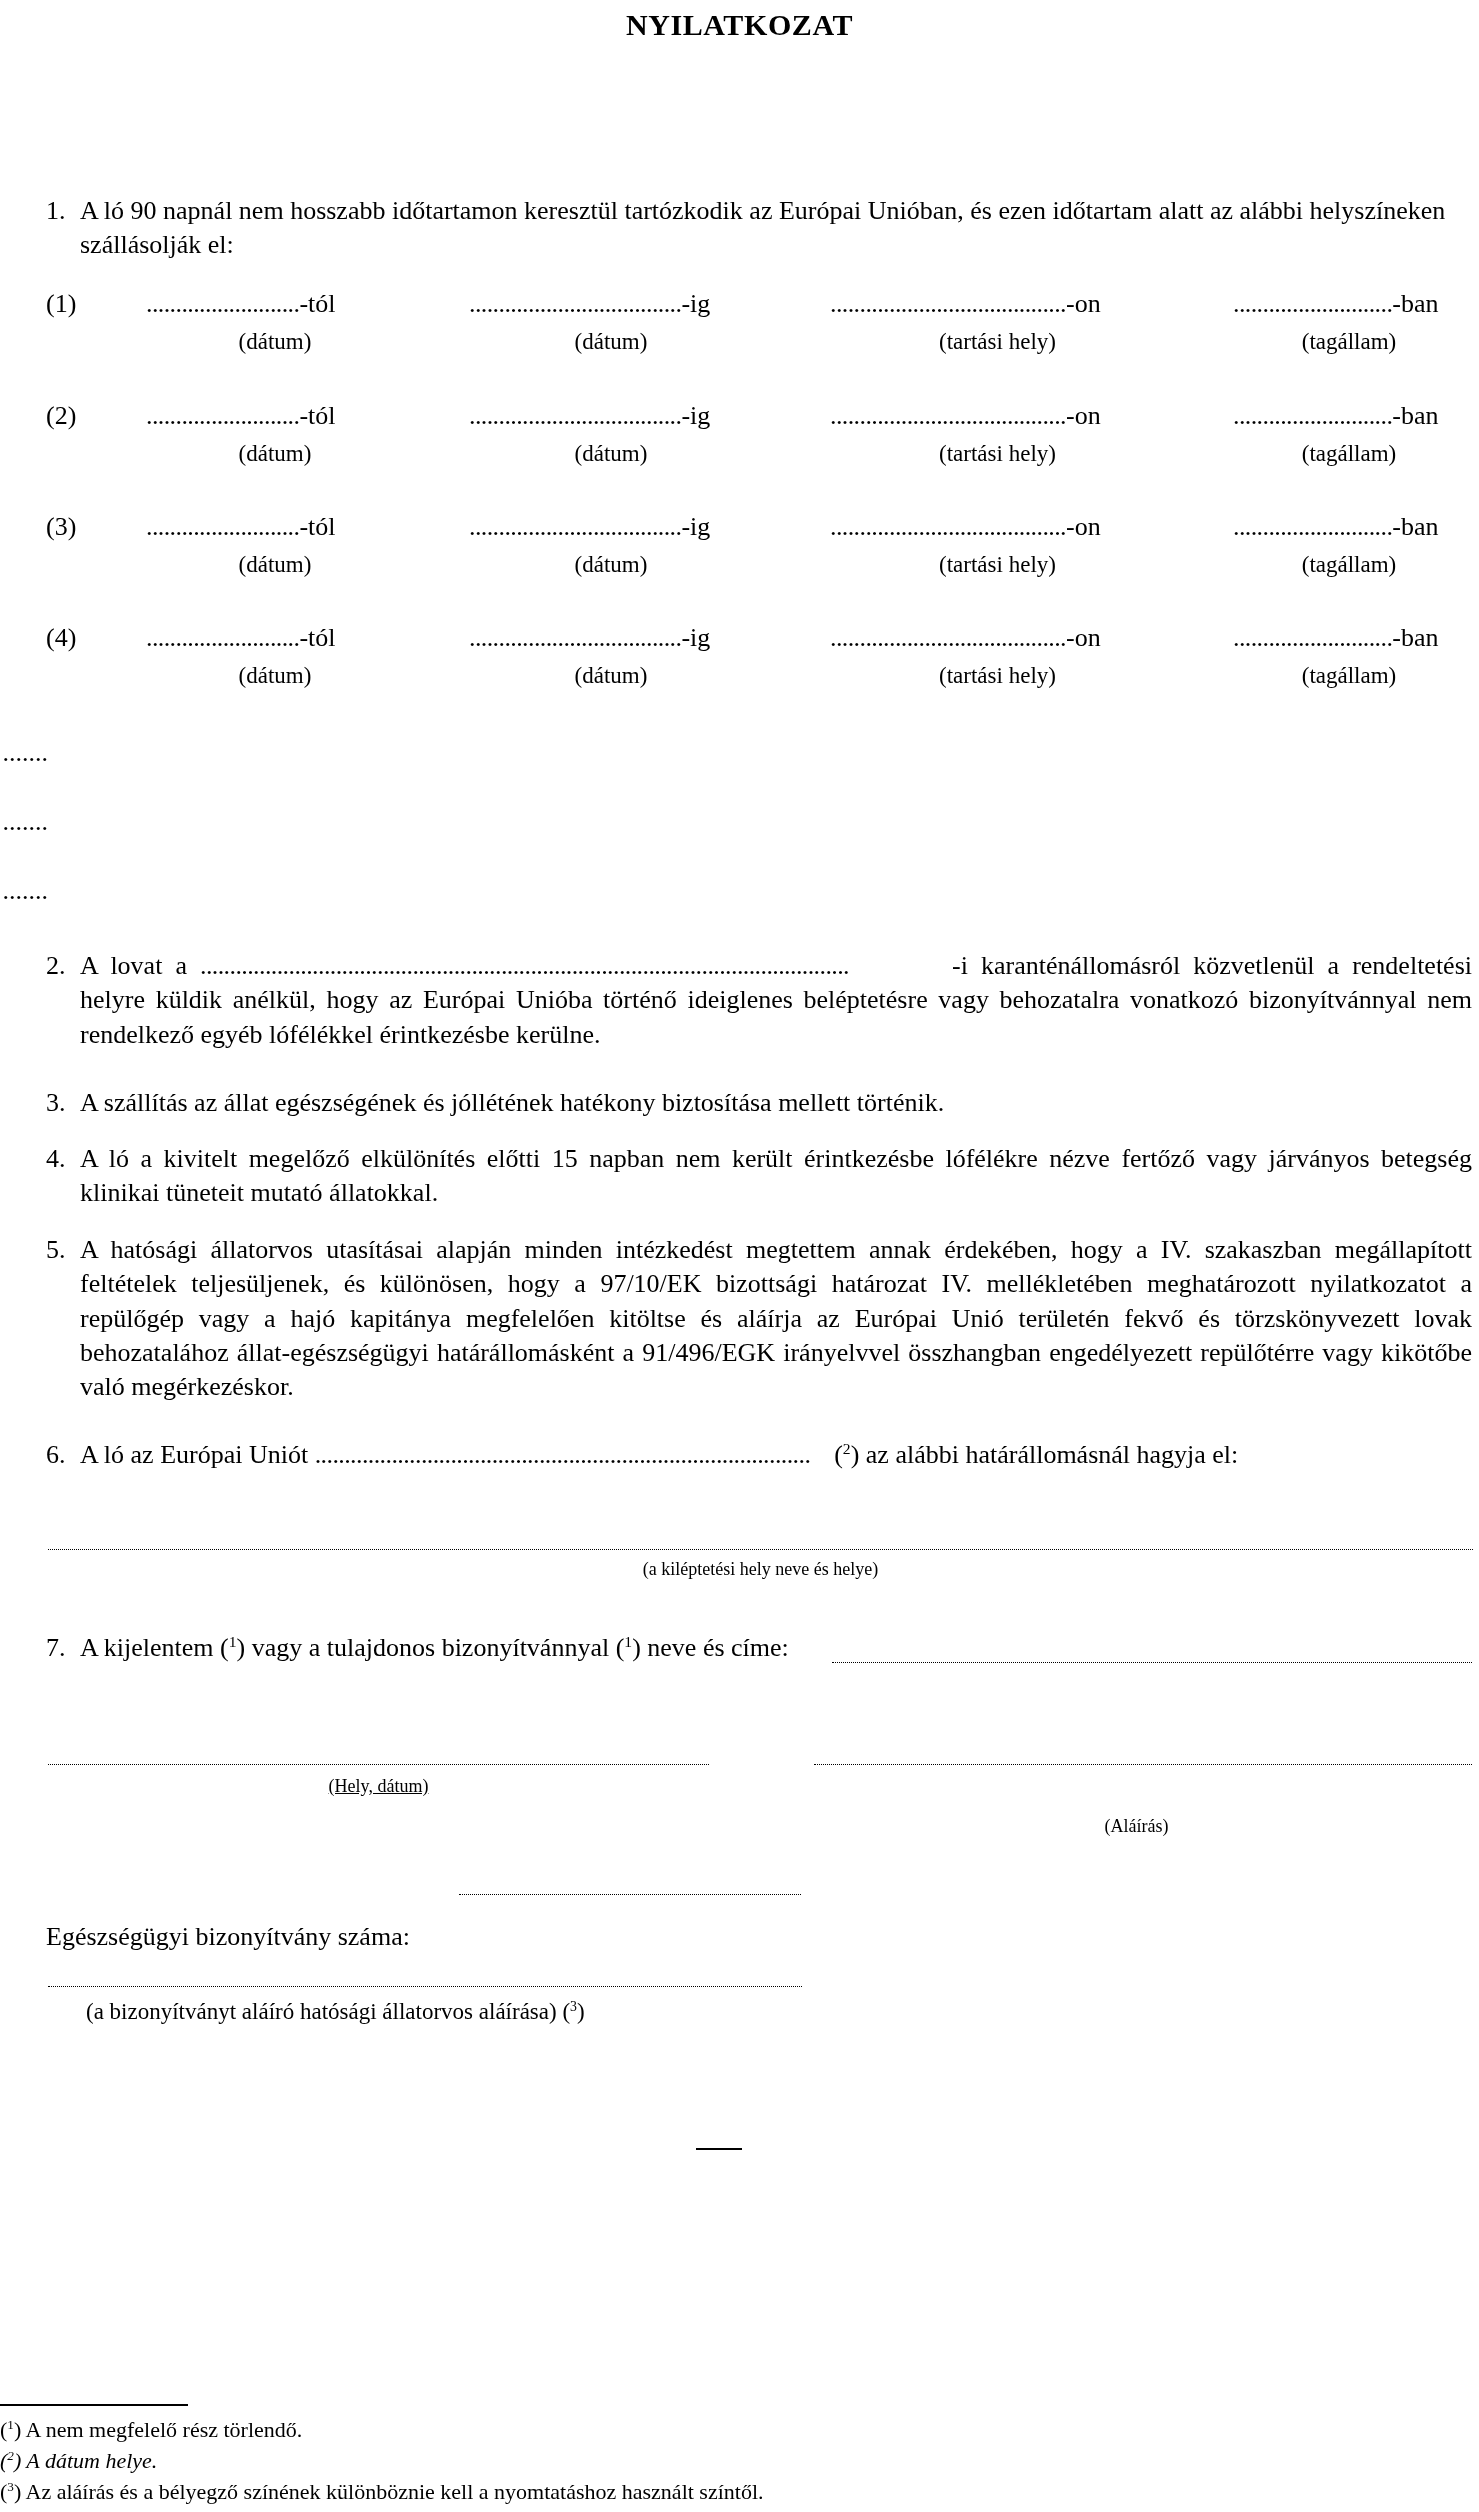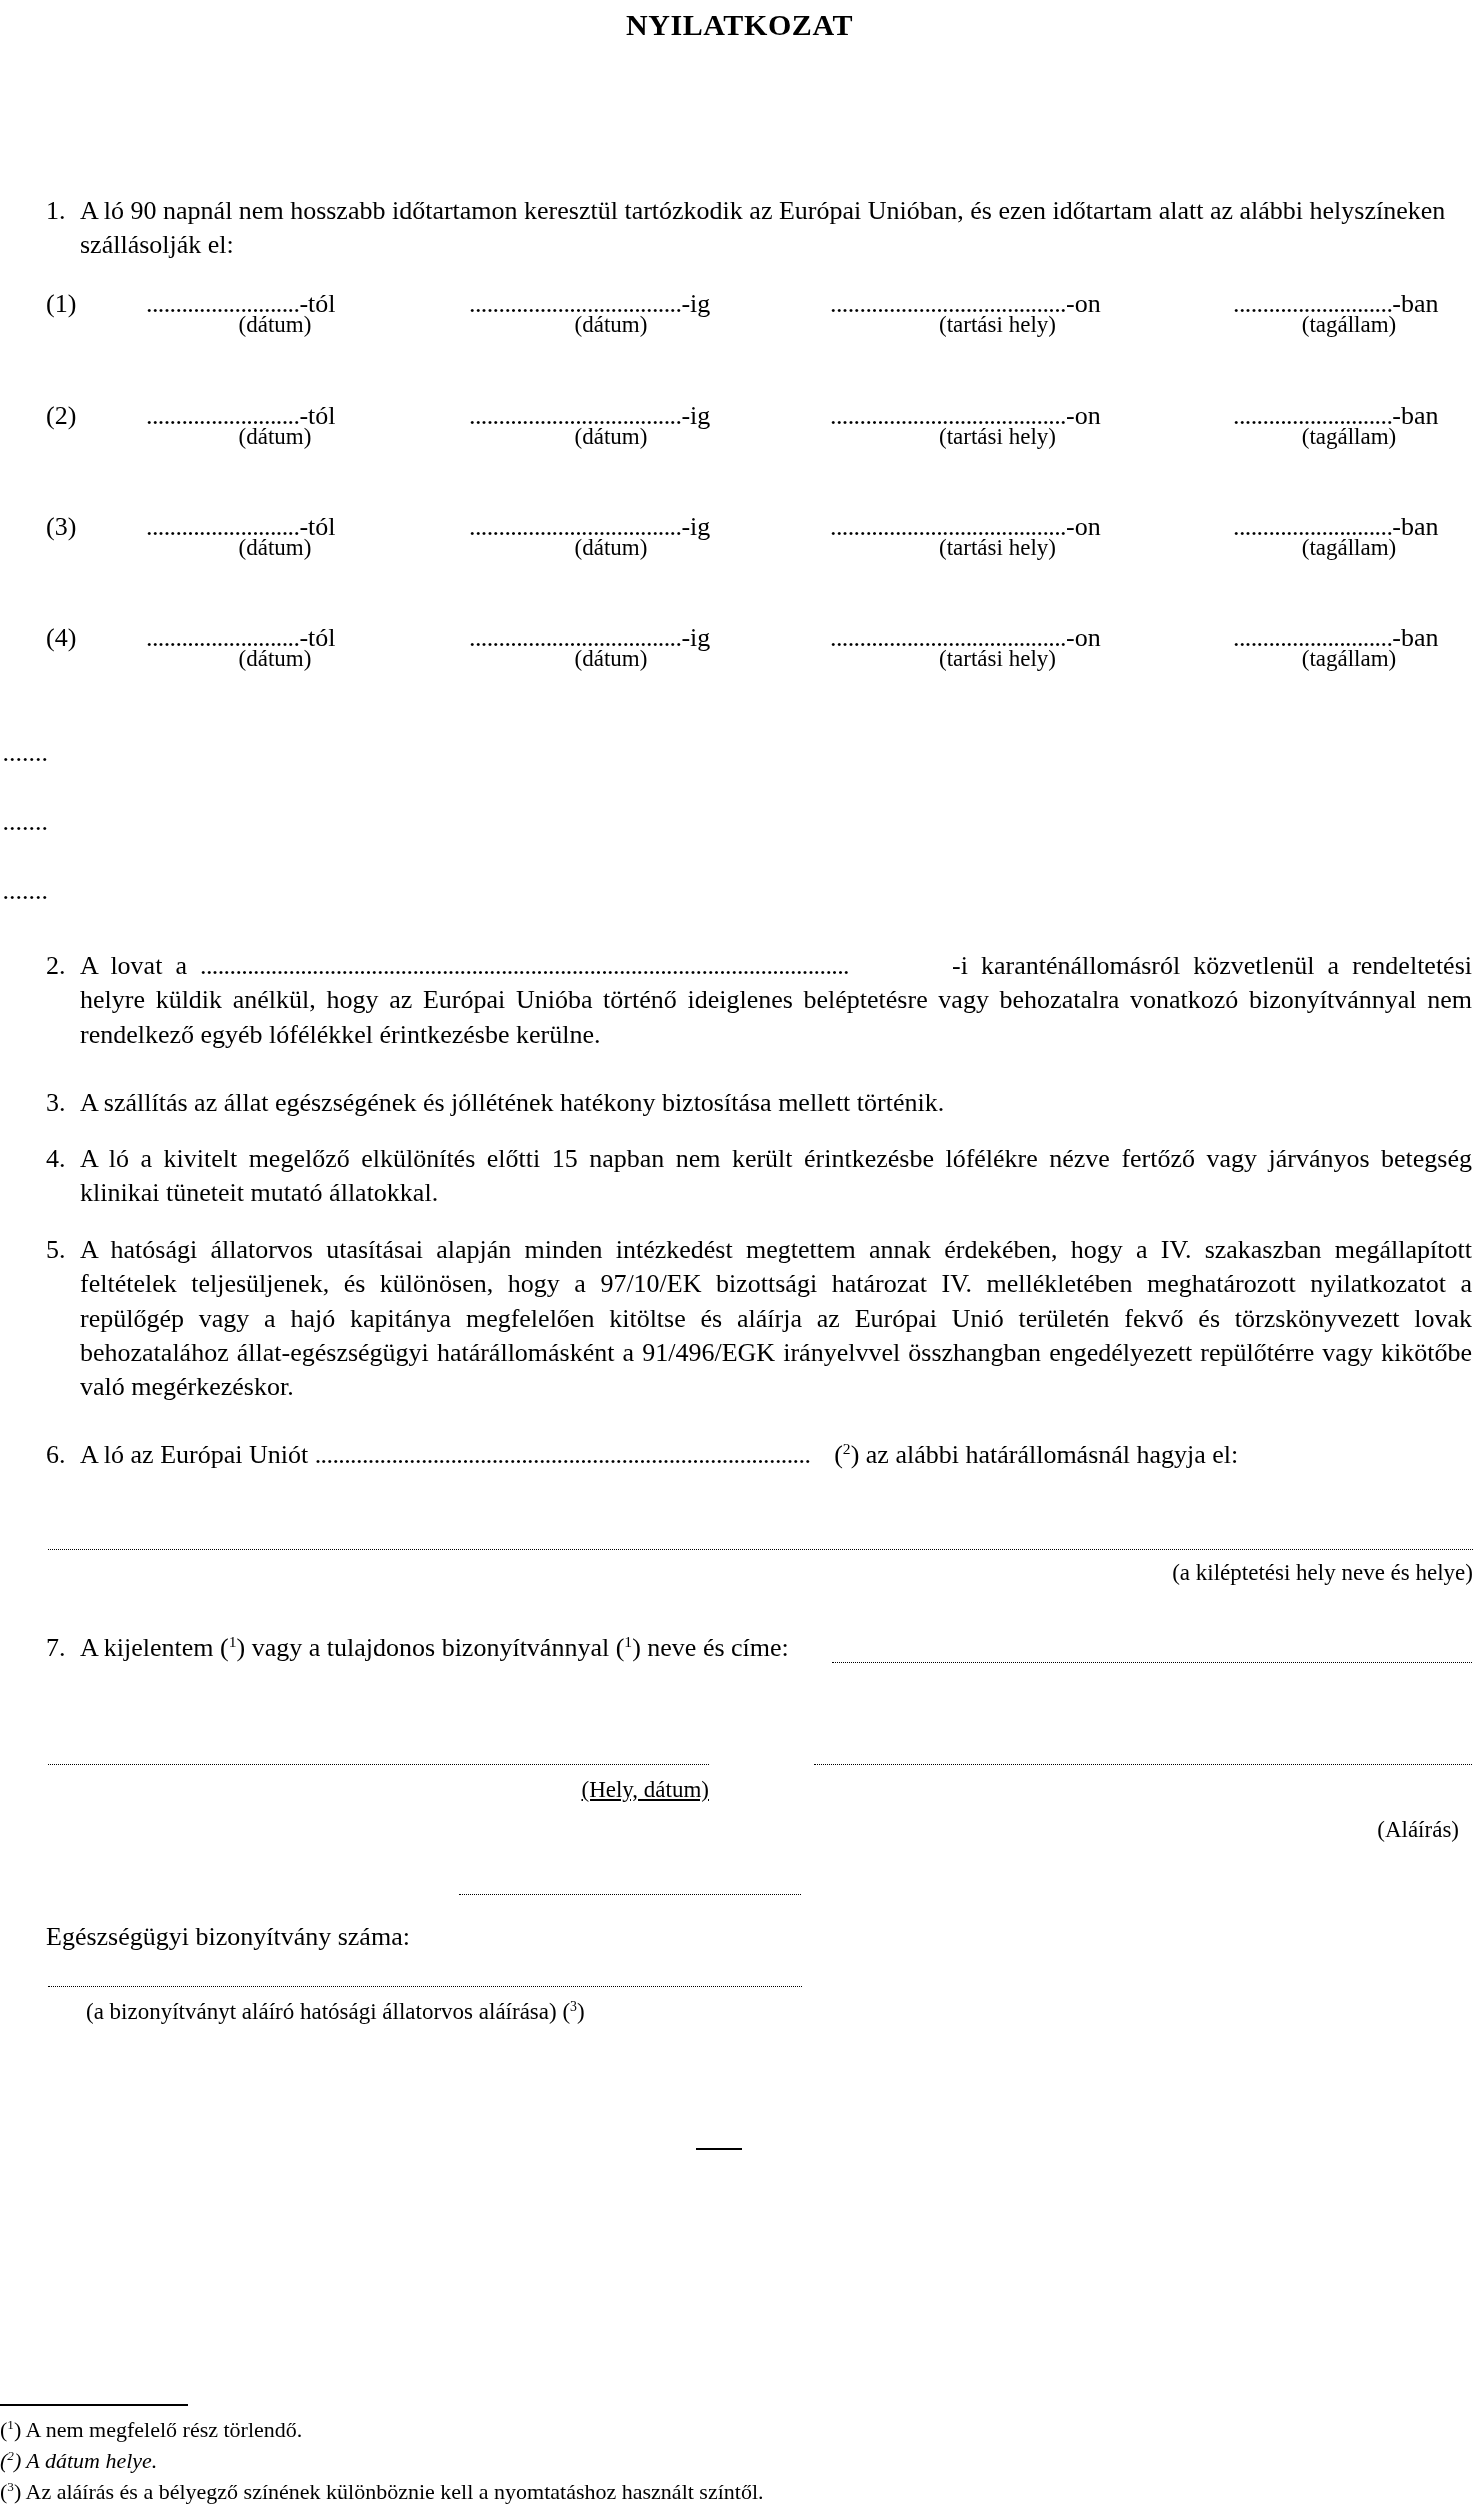--- a/index.html
+++ b/index.html
@@ -14,24 +14,24 @@
   .just-line { text-align: justify; text-align-last: justify; }
   sup { font-size: 0.6em; vertical-align: 0.6em; line-height: 0; }
   .item { position: absolute; left: 46px; width: 1426px; }
   .item .n { position: absolute; left: 0; top: 0; }
   .item .body { margin-left: 34px; text-align: justify; }
   .dots { letter-spacing: -0.6px; white-space: nowrap; overflow: hidden; display: inline-block; vertical-align: bottom; }
   .row { position: absolute; left: 46px; width: 1426px; height: 71px; }
   .row .idx { position: absolute; left: 0; top: 0; }
   .cell { position: absolute; top: 0; height: 71px; }
   .cell .fill { position: absolute; top: 0; left: 0; white-space: nowrap; }
-  .cell .hint { position: absolute; top: 23px; left: 0; right: 0; text-align: center; font-size: 23px; }
+  .cell .hint { position: absolute; top: 40px; left: 0; right: 0; text-align: center; font-size: 23px; }
   .ellipsis { left: 2.6px; font-size: 26px; }
   .dotline { border-bottom: 1.9px dotted #000; height: 0; }
-  .caption { text-align: right; font-size: 23px; }
+  .caption { text-align: center; font-size: 18px; }
   .rule { background: #000; height: 1.9px; }
   .fn { left: 0; font-size: 22px; }
 </style>
 </head>
 <body>
 
 <div class="abs title" style="top:5.2px;">NYILATKOZAT</div>
 
 <div class="abs para" style="top:100px;">
 </div>

